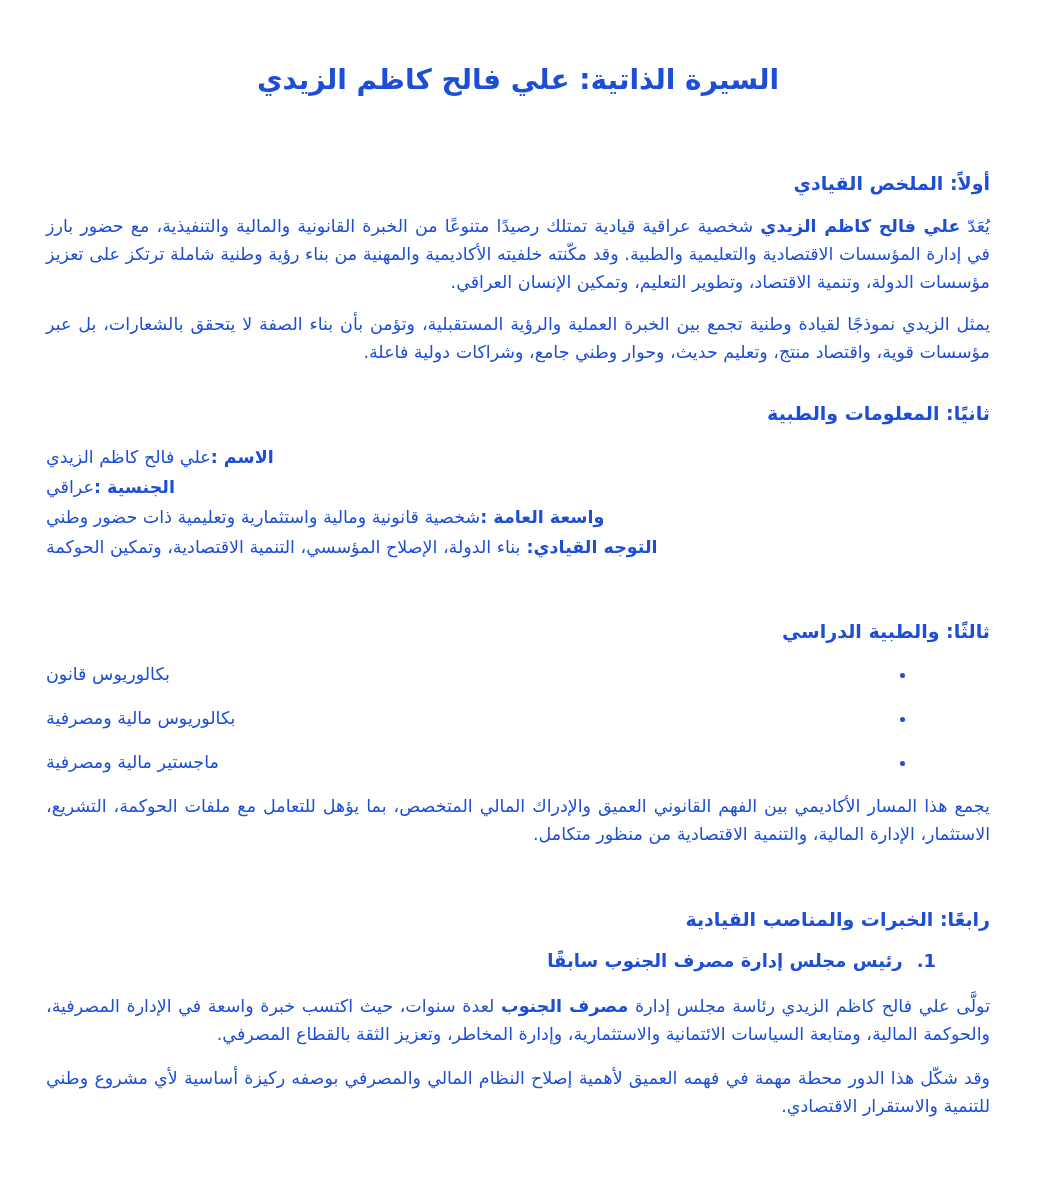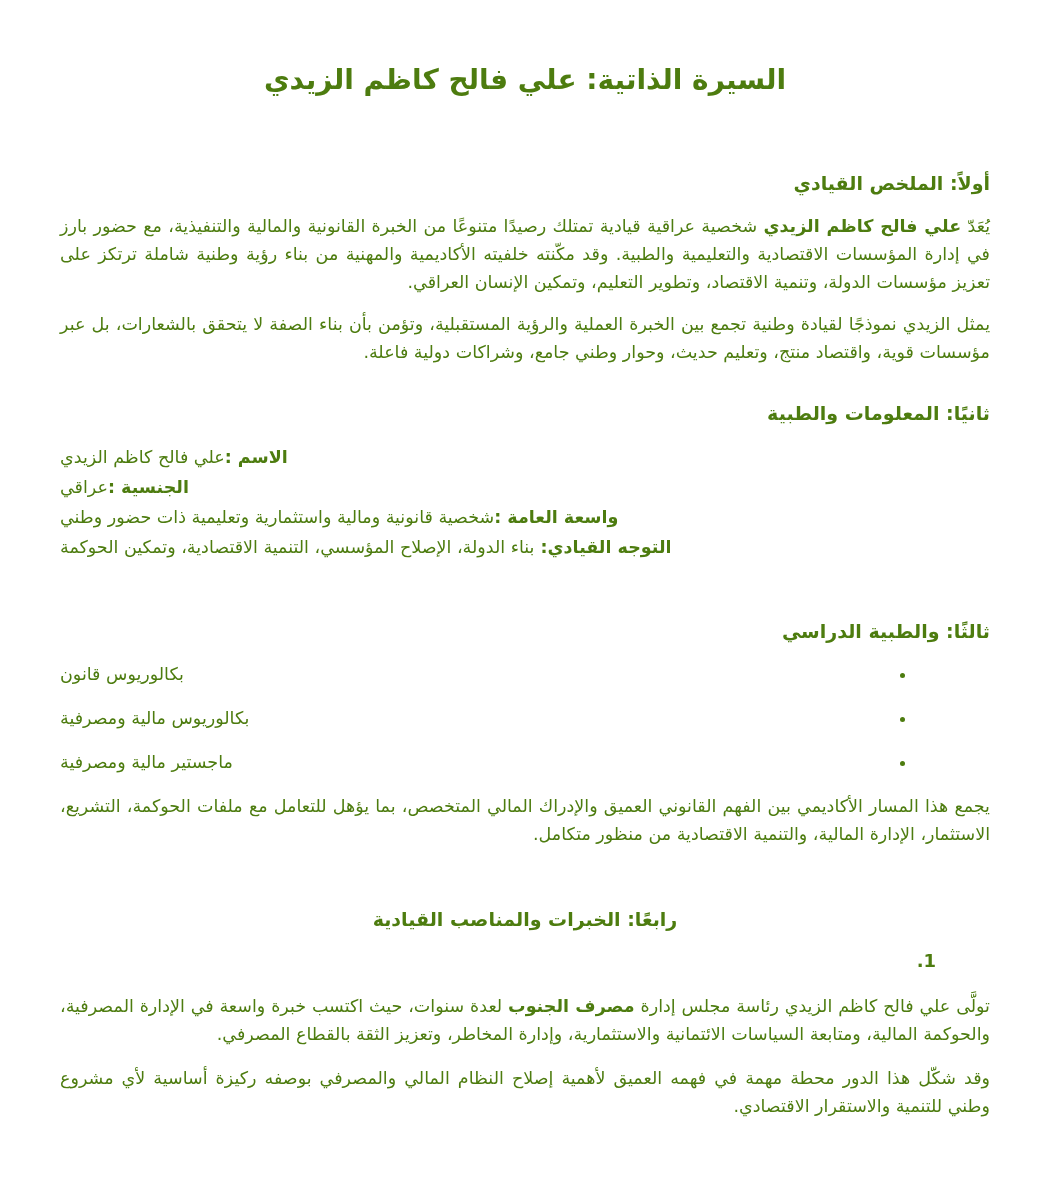--- a/index.html
+++ b/index.html
@@ -5,23 +5,23 @@
   html, body {
     margin: 0;
     padding: 0;
     background: #ffffff;
   }
   .page {
     position: relative;
     width: 1064px;
     height: 1197px;
     box-sizing: border-box;
-    padding: 0 74px 0 60px;
+    padding: 0 74px 0 46px;
     background: #ffffff;
-    color: #4d7c0f;
+    color: #1d4ed8;
     direction: rtl;
     font-family: "DejaVu Sans", "Liberation Sans", sans-serif;
     overflow: hidden;
   }
   .doc-title {
     margin: 60px 0 0 0;
     font-size: 28px;
     line-height: 40px;
     font-weight: bold;
     text-align: center;
@@ -30,21 +30,21 @@
   h2.sec-heading {
     font-size: 19px;
     line-height: 26px;
     font-weight: bold;
     margin: 0;
     text-align: right;
   }
   .sec-summary h2.sec-heading   { margin-top: 70px; }
   .sec-personal h2.sec-heading  { margin-top: 34px; }
   .sec-education h2.sec-heading { margin-top: 56px; }
-  .sec-experience h2.sec-heading{ margin-top: 58px; text-align: center; }
+  .sec-experience h2.sec-heading{ margin-top: 58px; }
 
   p.body-par {
     font-size: 17.5px;
     line-height: 28px;
     margin: 0;
     text-align: justify;
   }
   p.p1 { margin-top: 16px; }
   p.p2 { margin-top: 14px; }
   p.p3 { margin-top: 8px;  }
@@ -113,18 +113,19 @@
       <li>بكالوريوس مالية ومصرفية</li>
       <li>ماجستير مالية ومصرفية</li>
     </ul>
     <p class="body-par p3">يجمع هذا المسار الأكاديمي بين الفهم القانوني العميق والإدراك المالي المتخصص، بما يؤهل للتعامل مع ملفات الحوكمة، التشريع، الاستثمار، الإدارة المالية، والتنمية الاقتصادية من منظور متكامل.</p>
   </section>
 
   <section class="sec-experience">
     <h2 class="sec-heading">رابعًا: الخبرات والمناصب القيادية</h2>
     <div class="exp-item">
       <span class="num">1.</span>
+      <span class="ttl">رئيس مجلس إدارة مصرف الجنوب سابقًا</span>
     </div>
     <p class="body-par p4"><span>تولَّى علي فالح كاظم الزيدي رئاسة مجلس إدارة </span><strong>مصرف الجنوب</strong><span> لعدة سنوات، حيث اكتسب خبرة واسعة في الإدارة المصرفية، والحوكمة المالية، ومتابعة السياسات الائتمانية والاستثمارية، وإدارة المخاطر، وتعزيز الثقة بالقطاع المصرفي.</span></p>
     <p class="body-par p5">وقد شكّل هذا الدور محطة مهمة في فهمه العميق لأهمية إصلاح النظام المالي والمصرفي بوصفه ركيزة أساسية لأي مشروع وطني للتنمية والاستقرار الاقتصادي.</p>
   </section>
 
 </div>
 
 </body></html>

